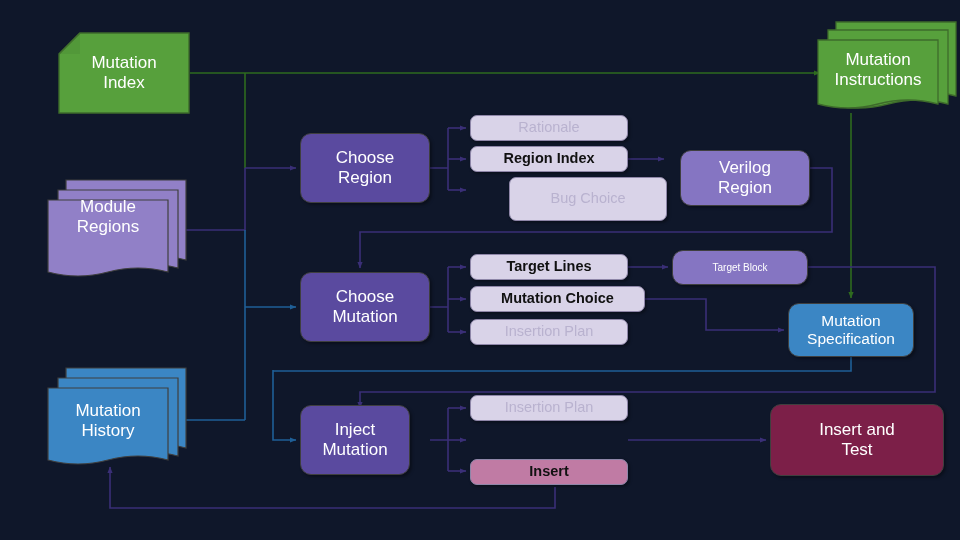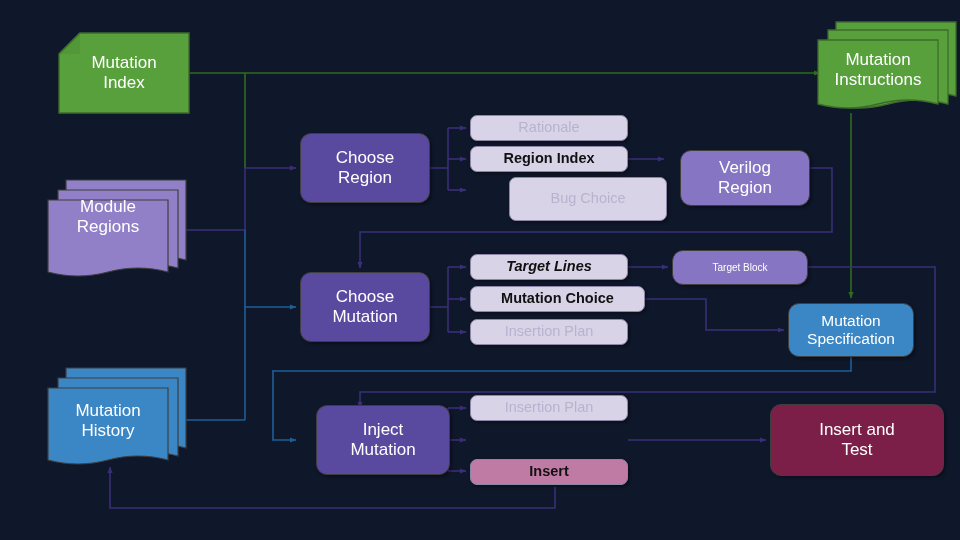--- a/index.html
+++ b/index.html
@@ -184,28 +184,28 @@
     <div class="doc-label two-line" style="left:8px;top:30px;width:120px;height:62px;">Mutation
 History</div>
   </div>
 
   <div class="node proc dark two-line" style="left:300px;top:133px;width:130px;height:70px;">Choose
 Region</div>
 
   <div class="node proc dark two-line" style="left:300px;top:272px;width:130px;height:70px;">Choose
 Mutation</div>
 
-  <div class="node proc dark two-line" style="left:316px;top:405px;width:134px;height:70px;">Inject
+  <div class="node proc dark two-line" style="left:300px;top:405px;width:110px;height:70px;">Inject
 Mutation</div>
 
   <div class="node pill lav muted" style="left:470px;top:115px;width:158px;height:26px;">Rationale</div>
   <div class="node pill lav" style="left:470px;top:146px;width:158px;height:26px;">Region Index</div>
   <div class="node pill lav muted" style="left:470px;top:177px;width:158px;height:44px;margin-left:39px;">Bug Choice</div>
 
-  <div class="node pill lav" style="left:470px;top:254px;width:158px;height:26px;font-style:italic;">Target Lines</div>
+  <div class="node pill lav" style="left:470px;top:254px;width:158px;height:26px;">Target Lines</div>
   <div class="node pill lav" style="left:470px;top:286px;width:175px;height:26px;">Mutation Choice</div>
   <div class="node pill lav muted" style="left:470px;top:319px;width:158px;height:26px;">Insertion Plan</div>
 
   <div class="node pill lav muted" style="left:470px;top:395px;width:158px;height:26px;">Insertion Plan</div>
   <div class="node pill rose" style="left:470px;top:459px;width:158px;height:26px;">Insert</div>
 
   <div class="node proc light two-line" style="left:668px;top:150px;width:130px;height:56px;margin-left:12px;">Verilog
 Region</div>
 
   <div class="node proc light" style="left:672px;top:250px;width:136px;height:35px;font-size:10px;">Target Block</div>

